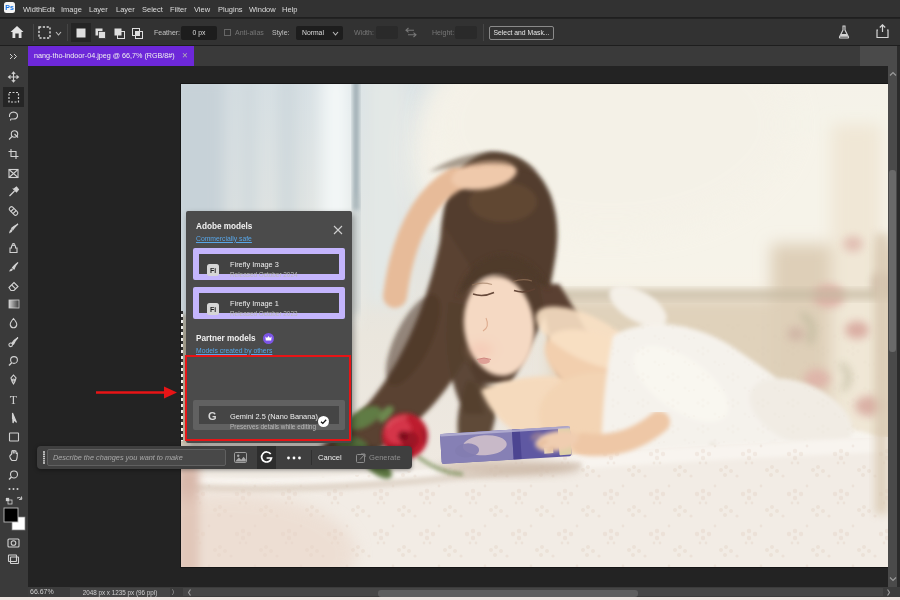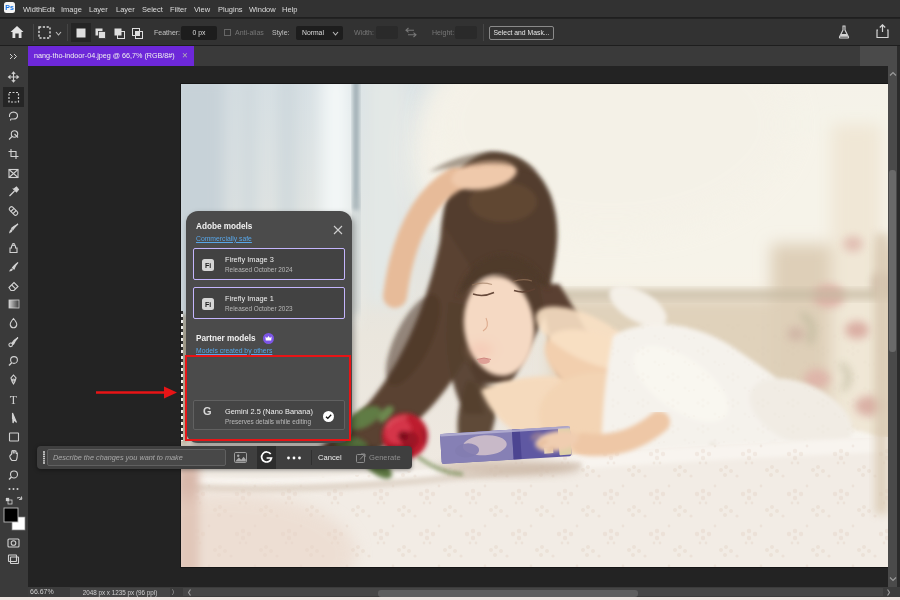--- a/index.html
+++ b/index.html
@@ -53,25 +53,25 @@
   #bottomstrip { left:0; top:597px; width:900px; height:3px; background:#efe5e1; }
   #htrack { position:absolute; left:155px; top:1px; width:700px; height:8px; background:#464646; }
   #hthumb { position:absolute; left:195px; top:1.5px; width:260px; height:7px; background:#5e5e5e; border-radius:3px;}
 
   
   #photo { left:181px; top:84px; width:707px; height:483px; overflow:hidden;
     box-shadow:0 0 0 1px rgba(0,0,0,.35); }
 
   
   #panel { left:186px; top:211px; width:166px; height:232px; background:#4b4b4b;
-    border-radius:12px; box-shadow:2px 3px 6px rgba(0,0,0,.35); color:#e9e9e9; }
+    border-radius:2px; box-shadow:2px 3px 6px rgba(0,0,0,.35); color:#e9e9e9; }
   #panel h1 { font-size:8.2px; font-weight:bold; color:#f2f2f2; }
   .link { font-size:6.8px; color:#58a6e8; text-decoration:underline; }
   .mcard { position:absolute; left:7px; width:152px; height:32px; background:#424242;
-    border:1px solid #c4b5fd; border-radius:2px; }
+    border:6px solid #c4b5fd; border-radius:2px; }
   .mcard .ic { position:absolute; left:8px; top:10px; }
   .mcard .t1 { position:absolute; left:31px; top:6px; font-size:7.4px; color:#efefef; }
   .mcard .t2 { position:absolute; left:31px; top:17px; font-size:6.4px; color:#b9b9b9; }
   #redbox { left:185px; top:354.5px; width:166px; height:86px; border:2.5px solid #e81416; }
 
   
   #pbar { left:37px; top:445.5px; width:375px; height:23.5px; background:#3f3f3f;
     border-radius:4px; box-shadow:0 1px 4px rgba(0,0,0,.4); }
   #pinput { position:absolute; left:10px; top:3.5px; width:179px; height:16.5px;
     background:#484848; border:1px solid #606060; border-radius:2px;

